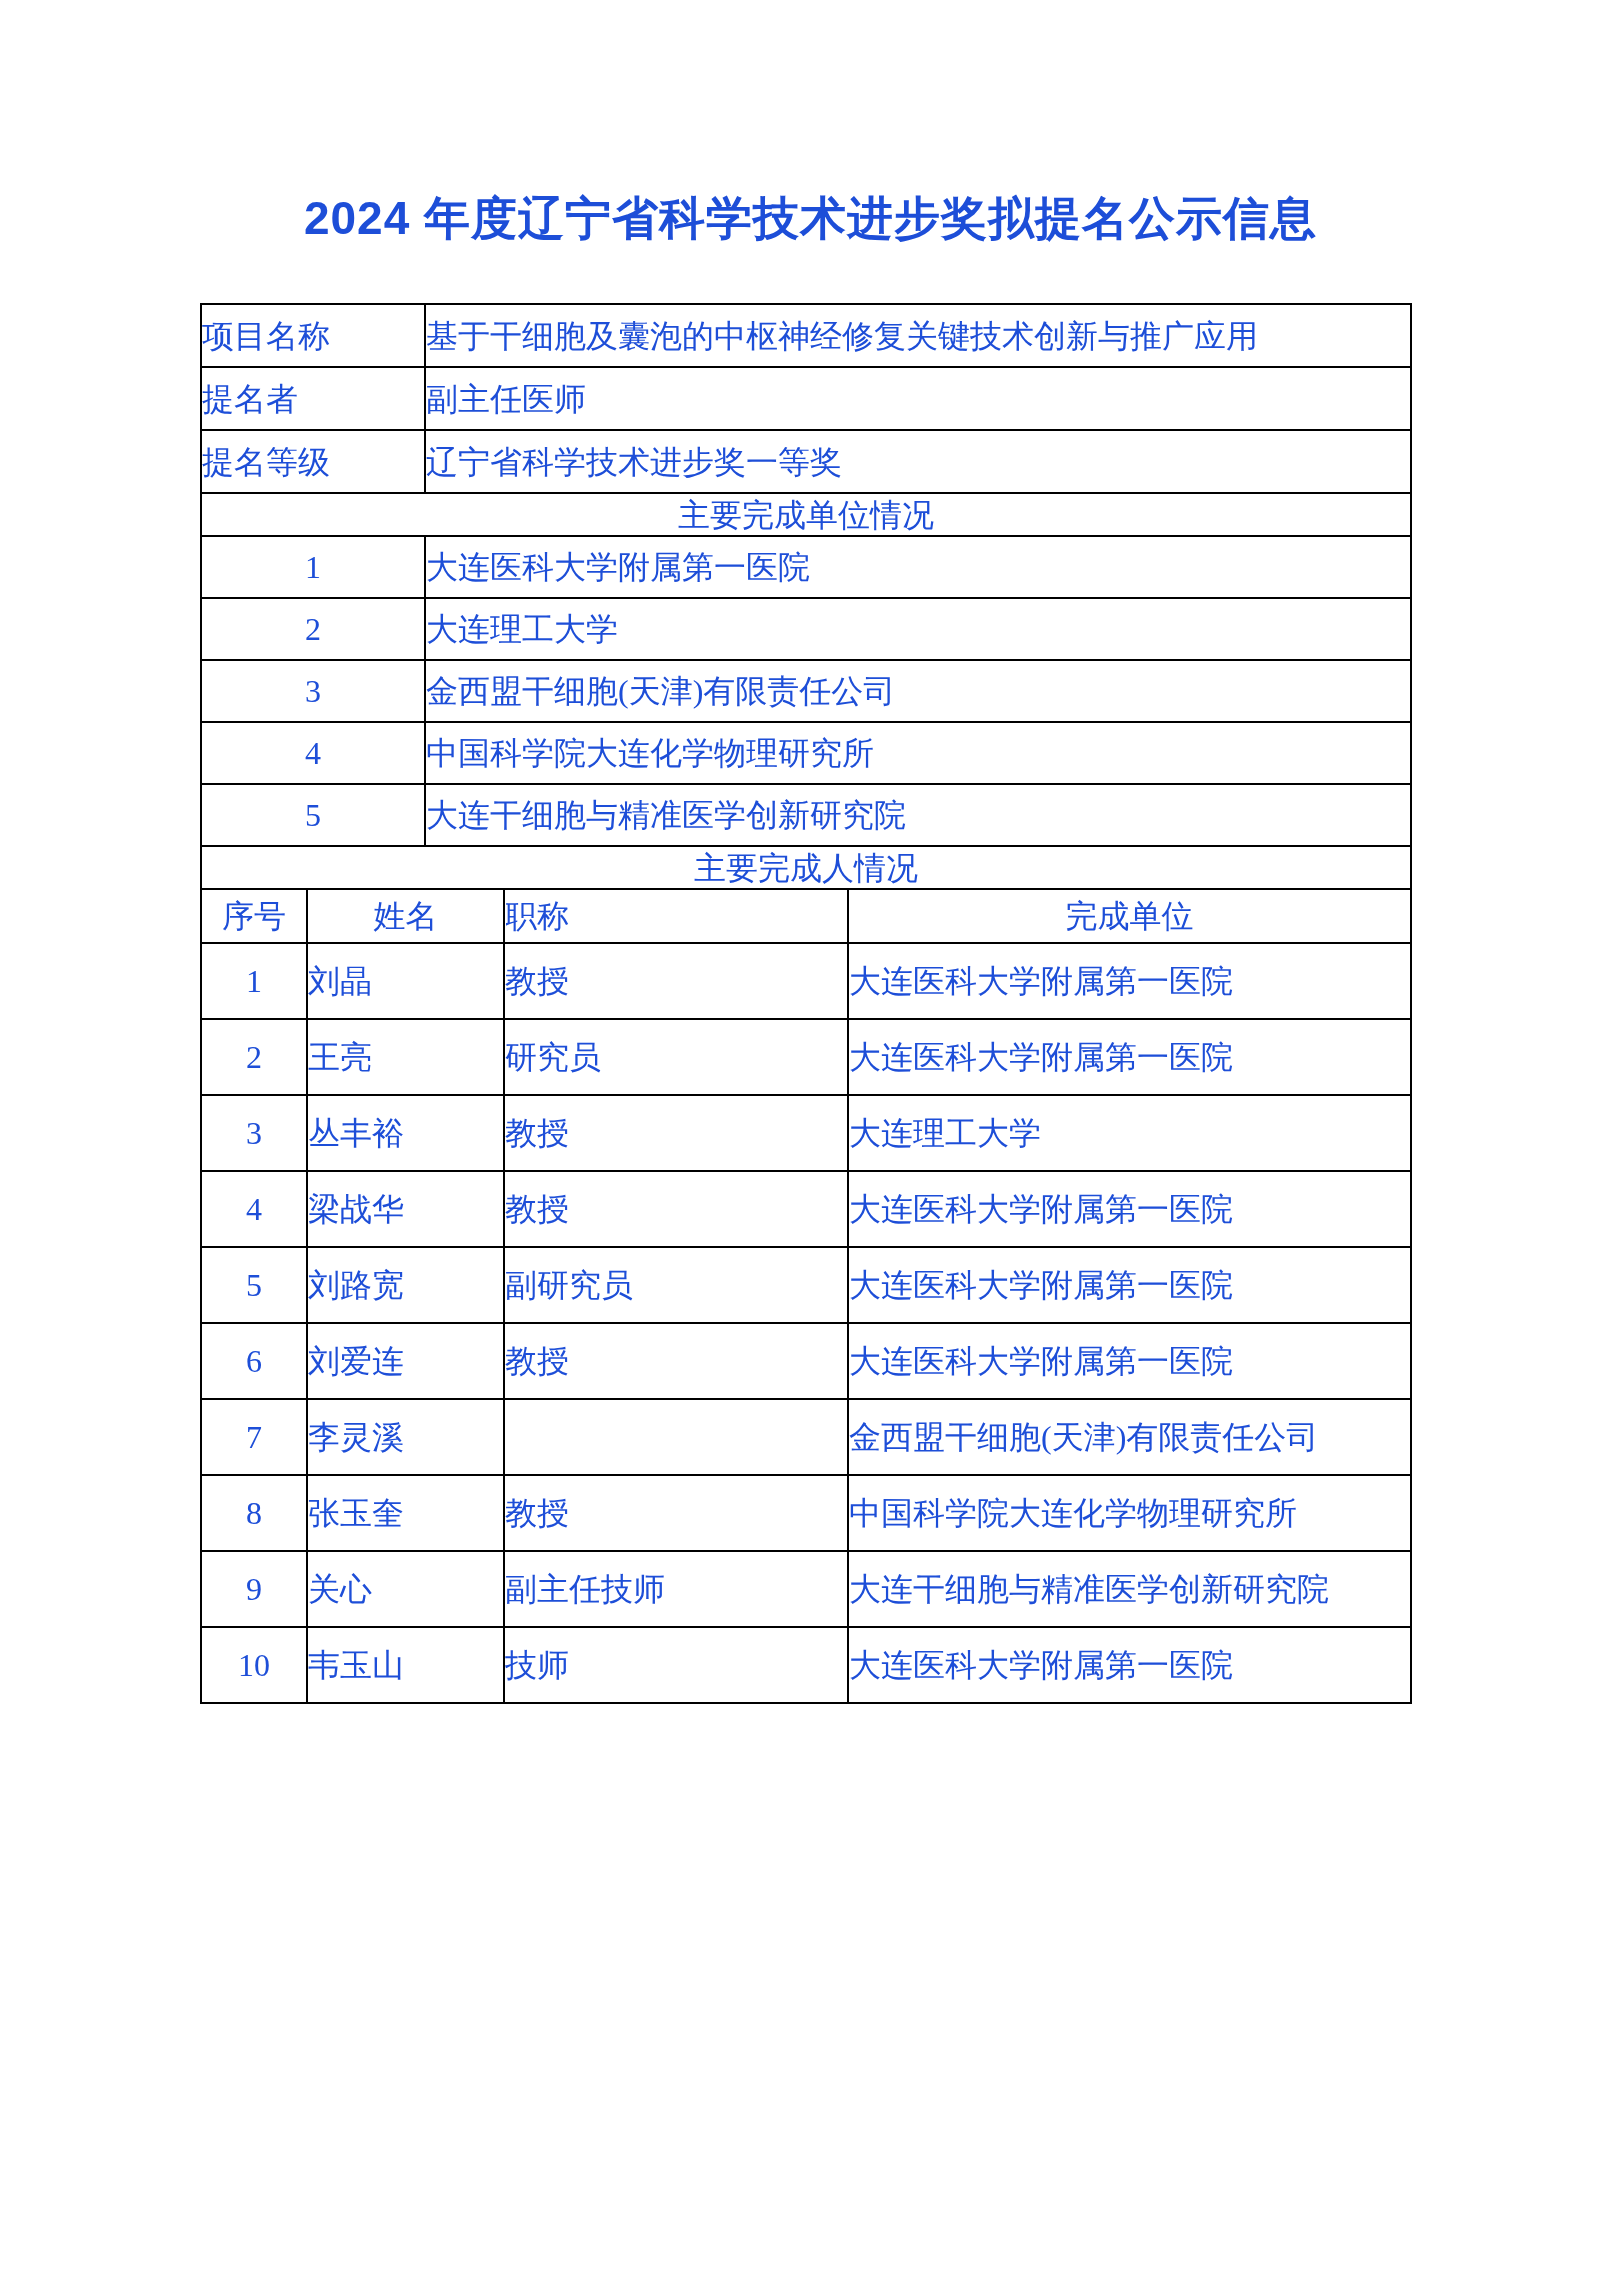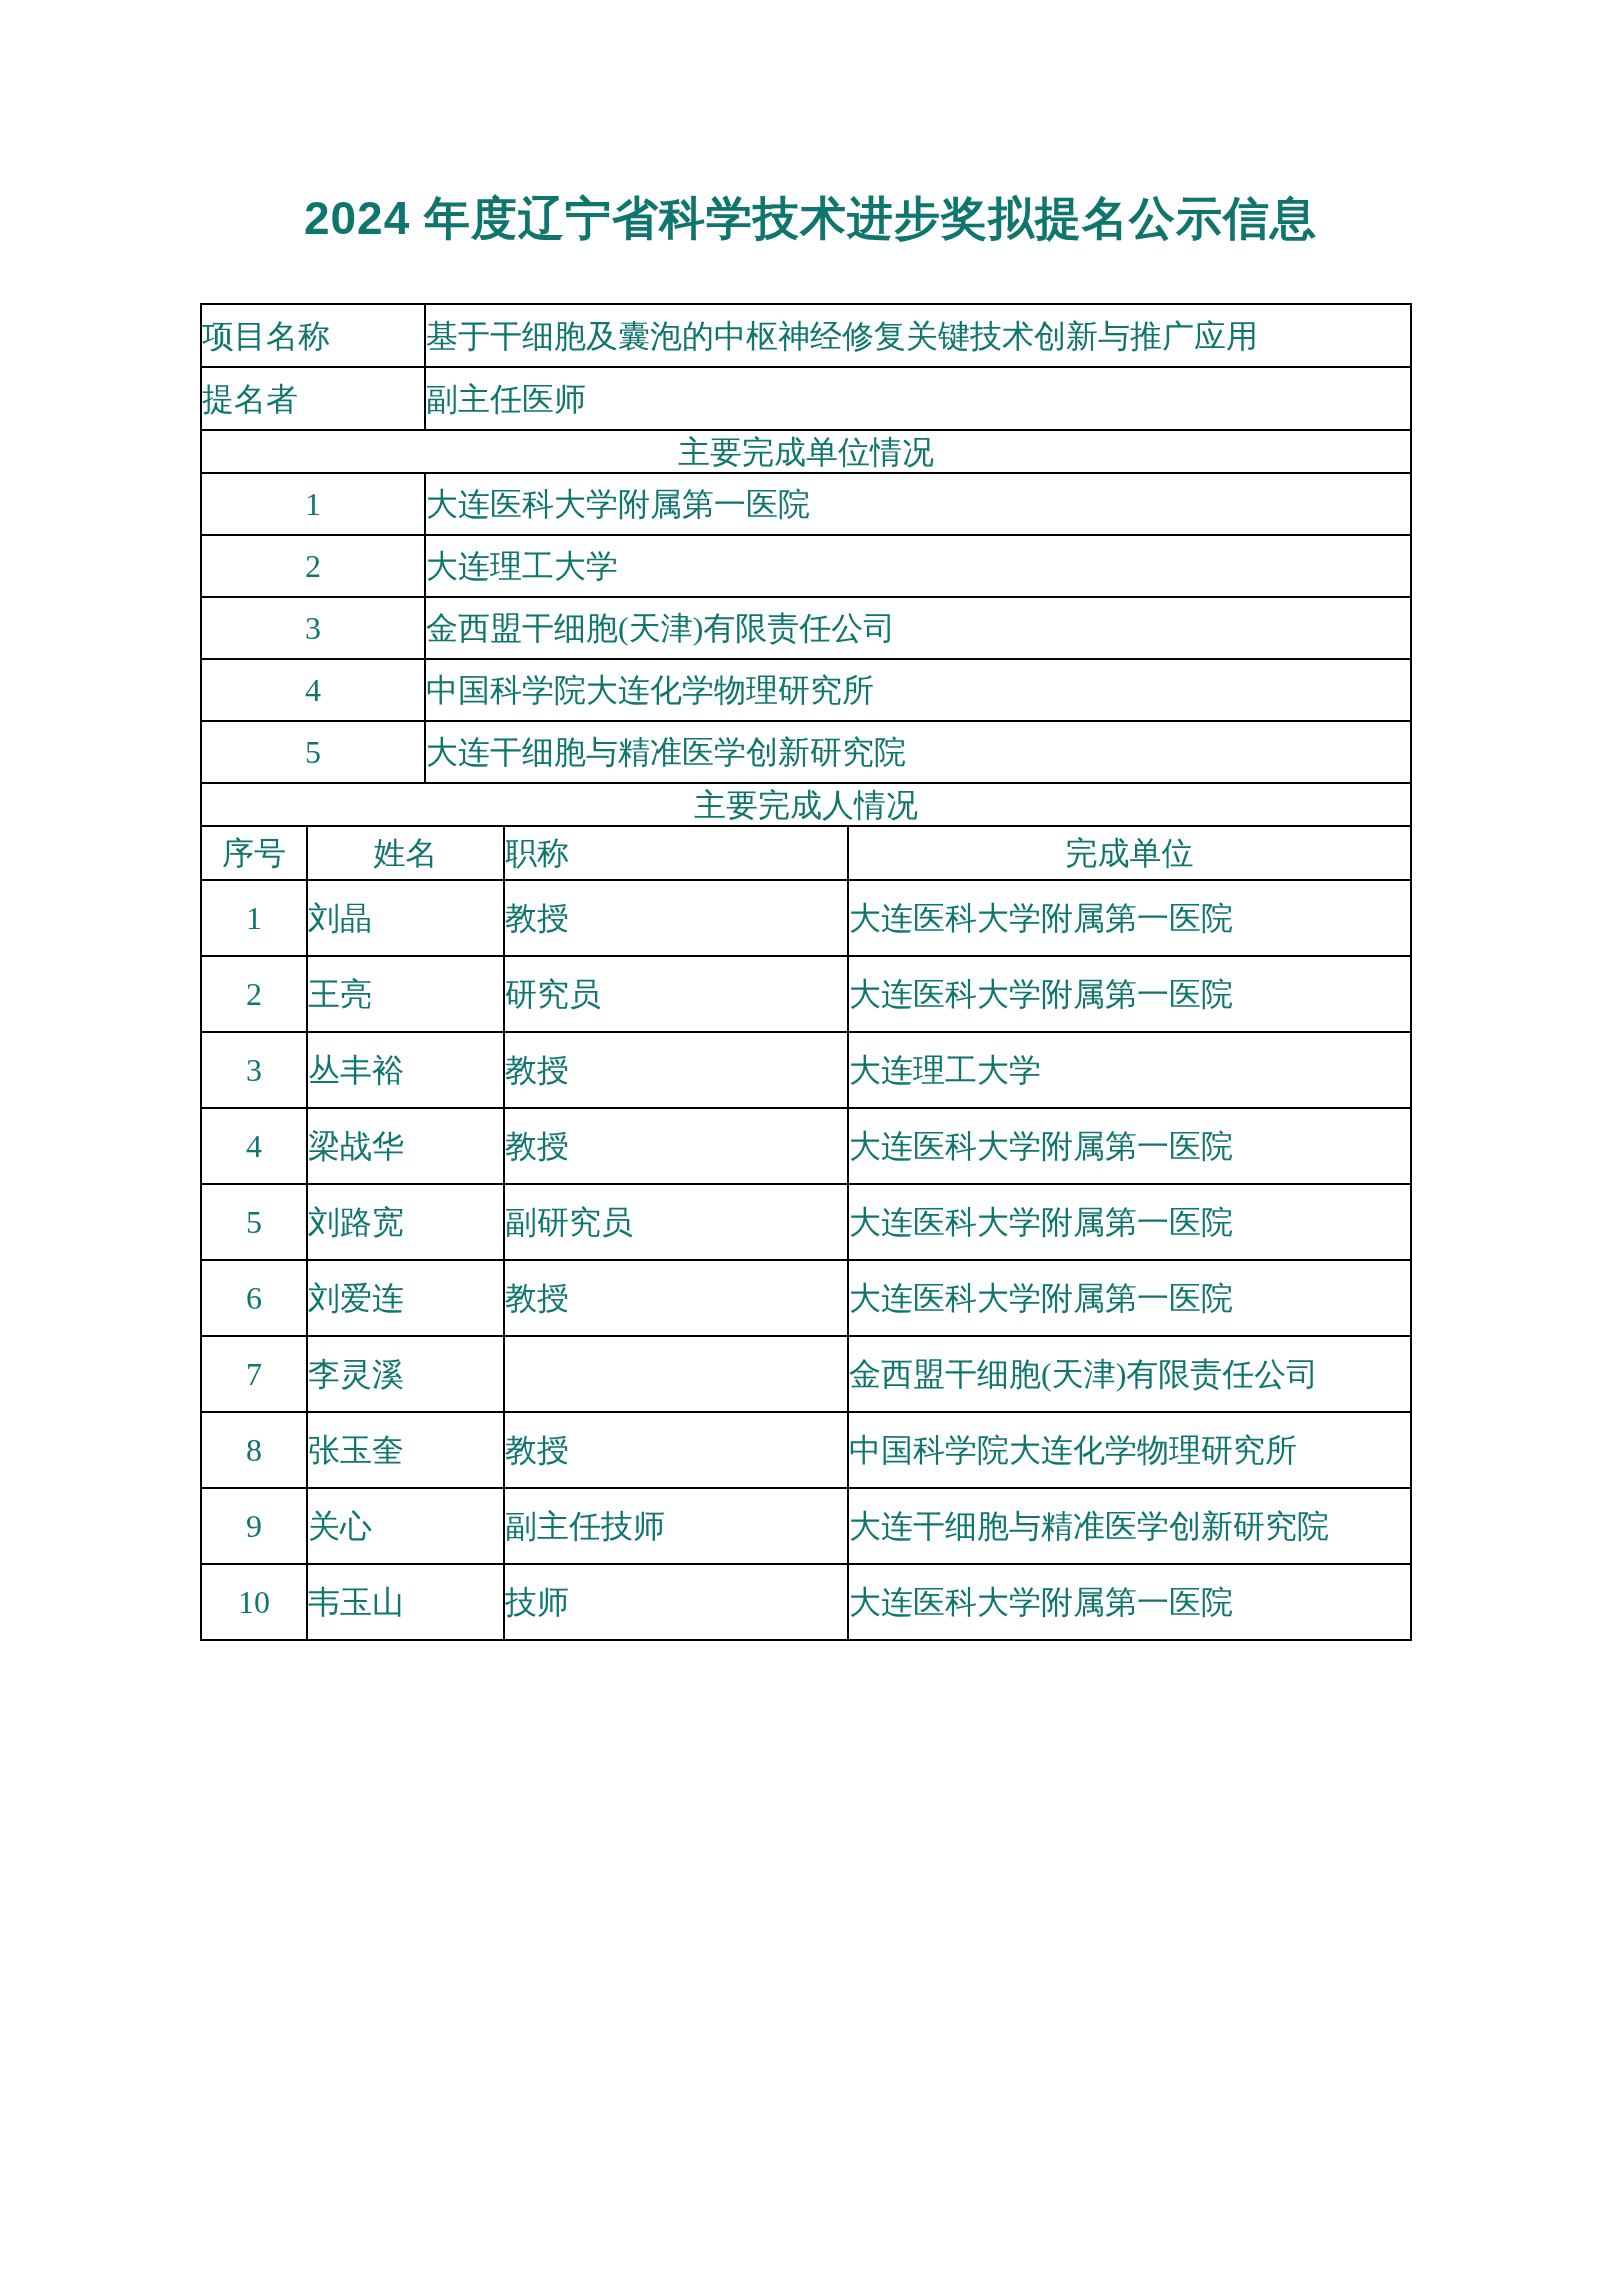--- a/index.html
+++ b/index.html
@@ -6,21 +6,21 @@
     margin: 0;
     padding: 0;
     background: #ffffff;
   }
   .page {
     position: relative;
     width: 1621px;
     height: 2086px;
     background: #ffffff;
     font-family: "Liberation Serif", "DejaVu Serif", serif;
-    color: #0f766e;
+    color: #1d4ed8;
     overflow: hidden;
   }
   .doc-title {
     position: absolute;
     top: 188px;
     left: 0;
     width: 100%;
     text-align: center;
     font-family: "Liberation Sans", "DejaVu Sans", sans-serif;
     font-weight: bold;
@@ -95,20 +95,24 @@
     <tbody>
 
       <tr class="info-row">
         <td class="lbl" colspan="2">项目名称</td>
         <td class="val" colspan="3">基于干细胞及囊泡的中枢神经修复关键技术创新与推广应用</td>
       </tr>
       <tr class="info-row">
         <td class="lbl" colspan="2">提名者</td>
         <td class="val" colspan="3">副主任医师</td>
       </tr>
+      <tr class="info-row">
+        <td class="lbl" colspan="2">提名等级</td>
+        <td class="val" colspan="3">辽宁省科学技术进步奖一等奖</td>
+      </tr>
 
       <tr class="section-row">
         <td colspan="5">主要完成单位情况</td>
       </tr>
 
       <tr class="unit-row">
         <td class="unit-num" colspan="2">1</td>
         <td class="unit-name" colspan="3">大连医科大学附属第一医院</td>
       </tr>
       <tr class="unit-row">

